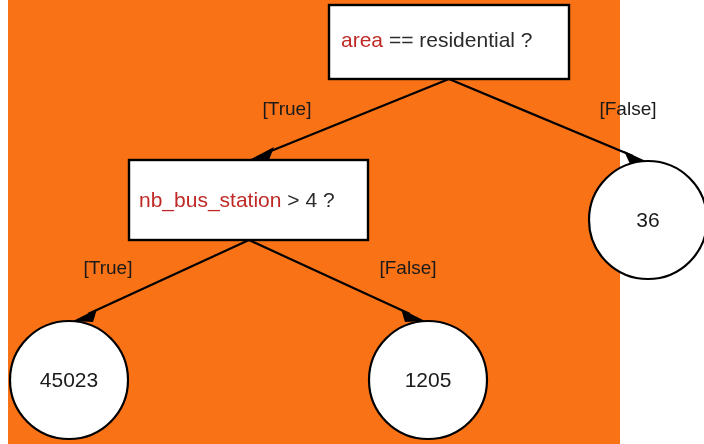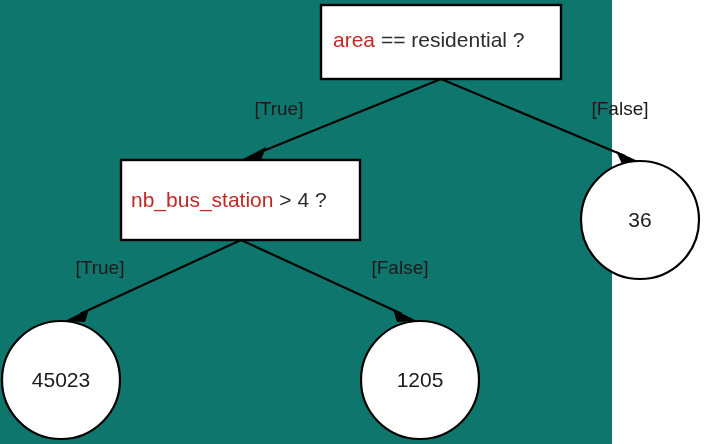--- a/index.html
+++ b/index.html
@@ -10,21 +10,22 @@
   body {
     width: 704px;
     height: 444px;
     font-family: "Liberation Sans", sans-serif;
     overflow: hidden;
   }
   #diagram-root {
     position: relative;
     width: 612px;
     height: 444px;
-    background: #0f766e;
+    background: #f97316;
+    margin-left: 8px;
   }
   svg.canvas {
     position: absolute;
     top: 0;
     left: 0;
     width: 704px;
     height: 444px;
   }
   .node-rect {
     fill: #ffffff;

